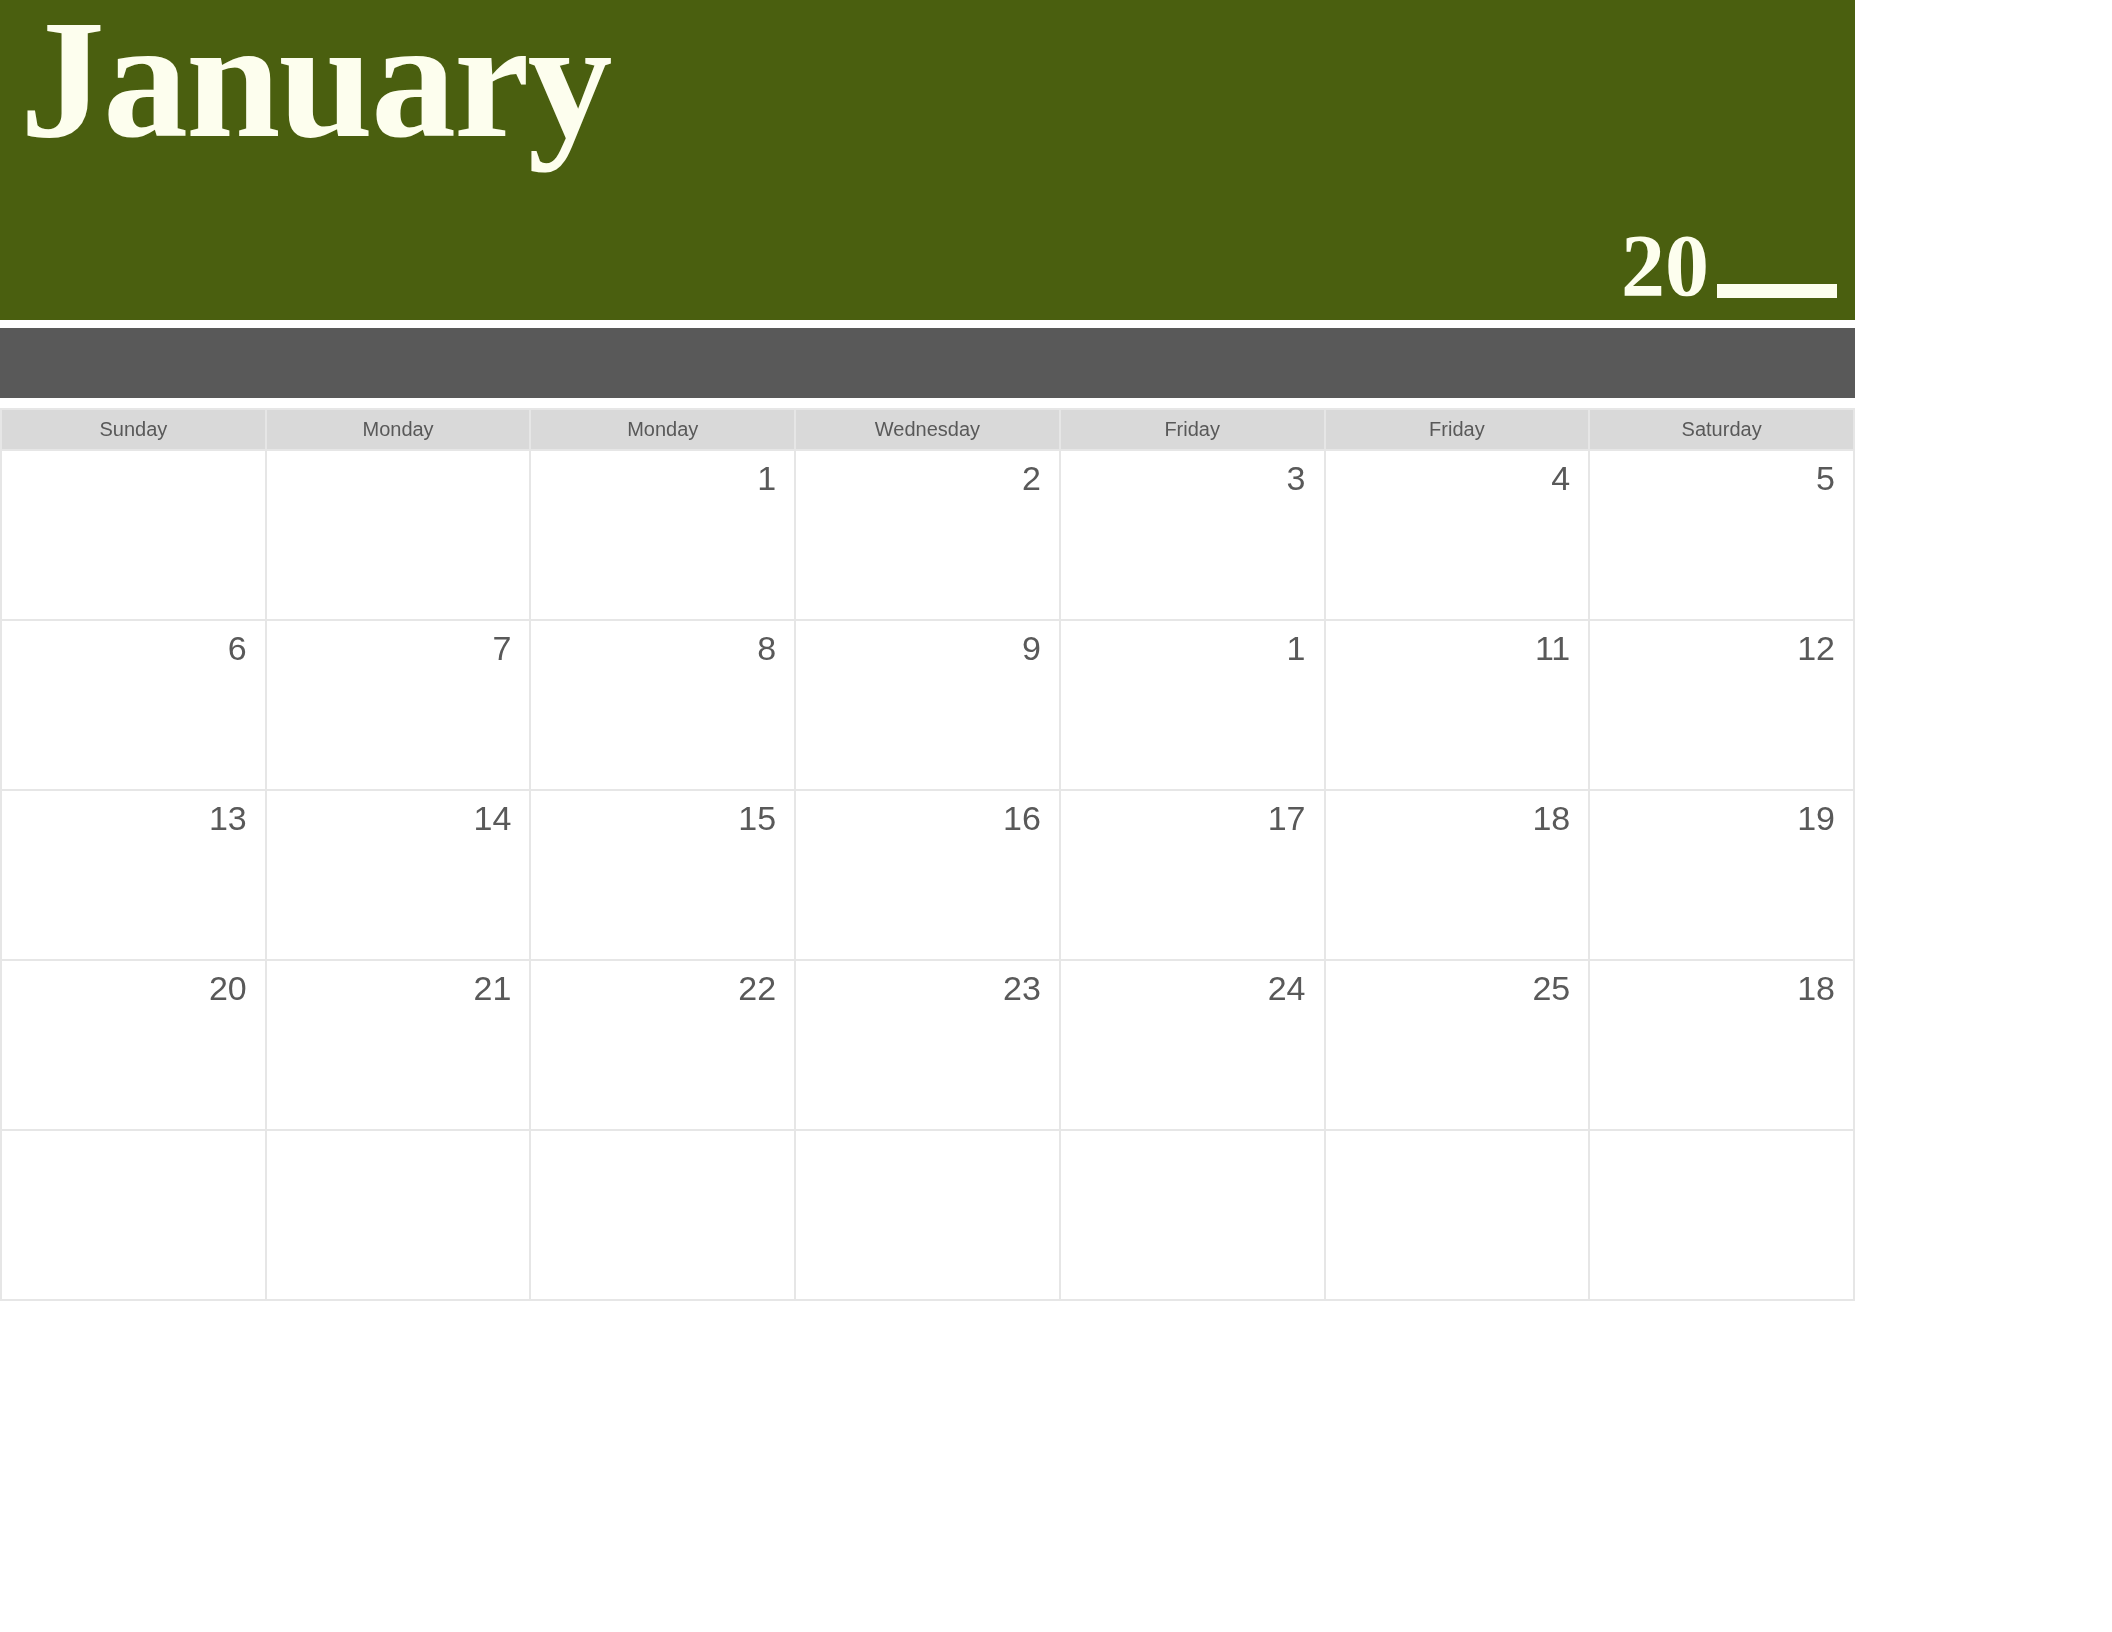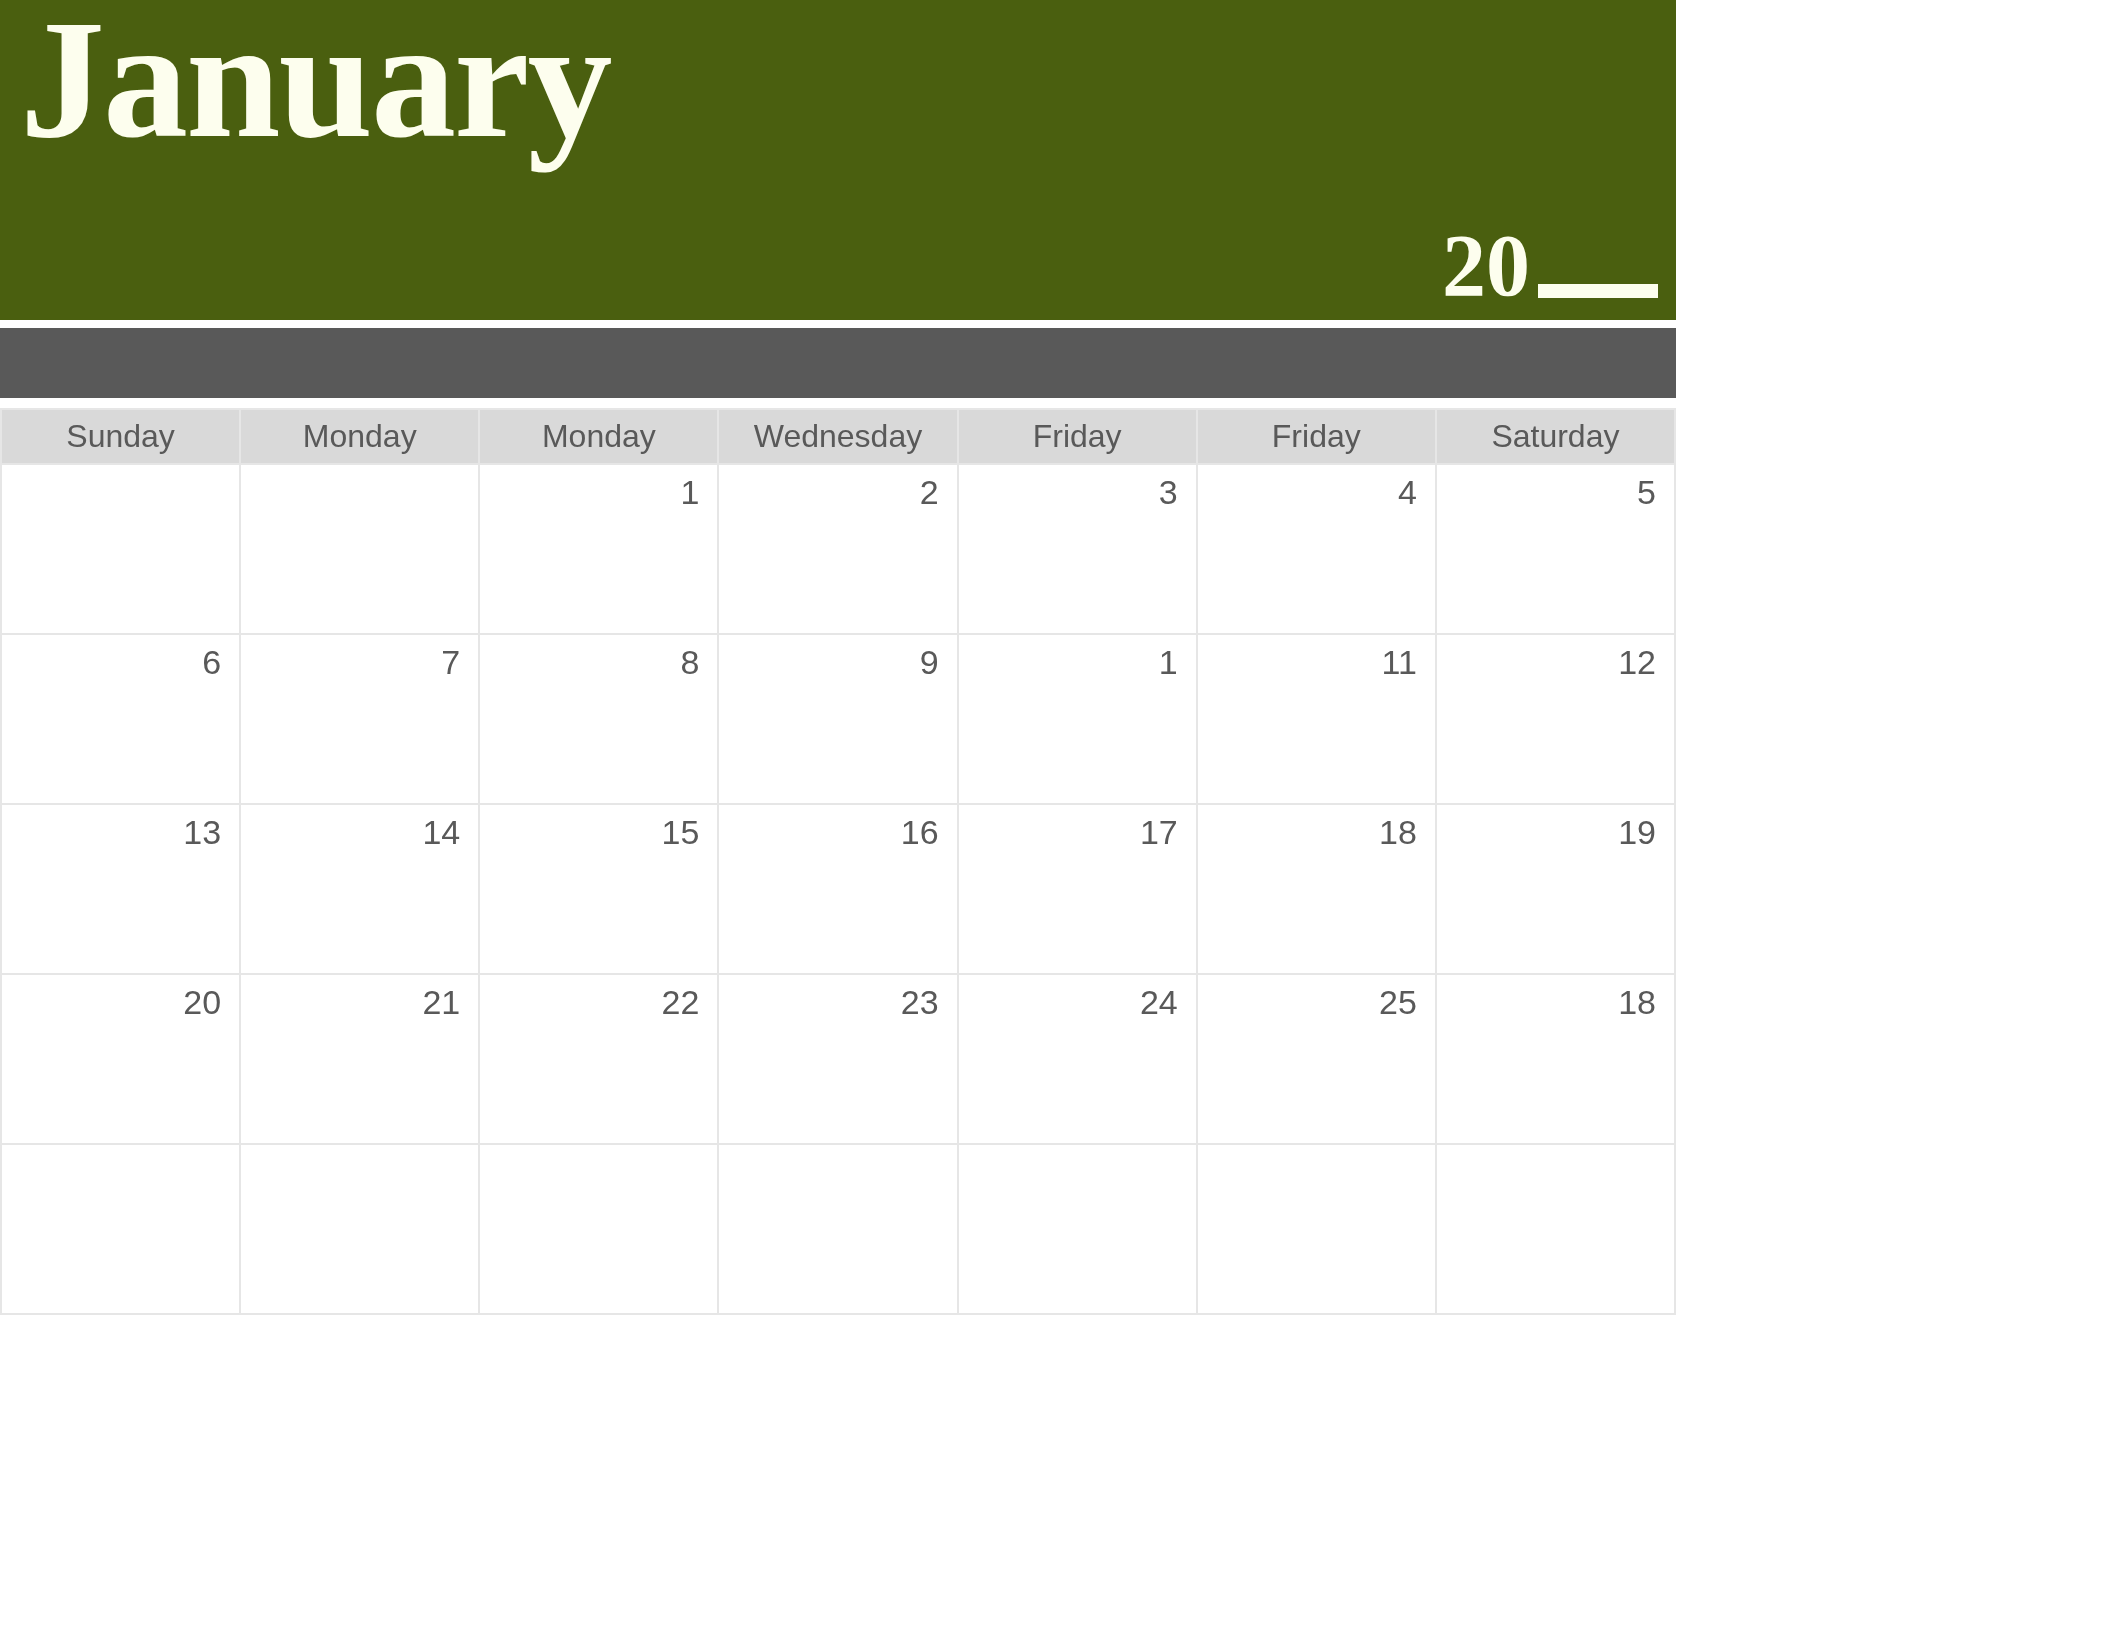--- a/index.html
+++ b/index.html
@@ -1,19 +1,19 @@
 <!DOCTYPE html>
 <html><head>
 <meta charset="utf-8">
 <style>
   * { box-sizing: border-box; margin: 0; padding: 0; }
   html, body { width: 2112px; height: 1632px; background: #ffffff; font-family: "Segoe UI", "Helvetica Neue", Arial, sans-serif; }
   
   .page {
-    width: 1676px;
+    width: 1855px;
     height: 1632px;
     position: relative;
   }
   
   
   .header-band {
     background: #4a5f0f;
     height: 320px;
     position: relative;
     width: 100%;
@@ -62,21 +62,21 @@
   .calendar {
     margin-top: 10px;
     width: 100%;
     border-collapse: collapse;
     table-layout: fixed;
   }
   .calendar th {
     background: #d9d9d9;
     color: #595959;
     font-weight: 400;
-    font-size: 32px;
+    font-size: 20px;
     padding: 8px 0;
     border: 2px solid #e6e6e6;
     text-align: center;
   }
   .calendar td {
     border: 2px solid #e6e6e6;
     height: 170px;
     vertical-align: top;
     text-align: right;
     padding: 8px 18px;

